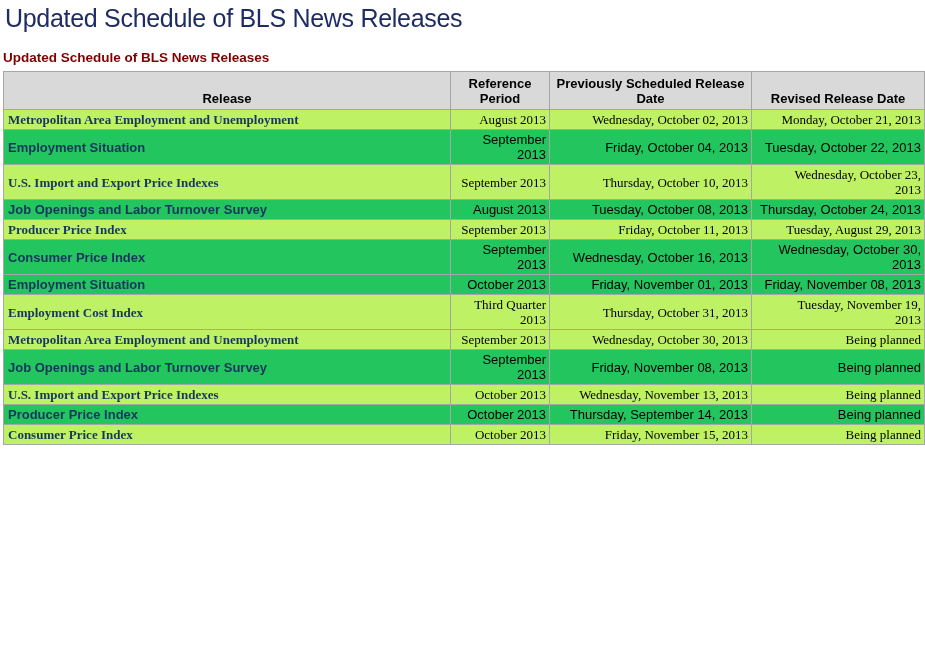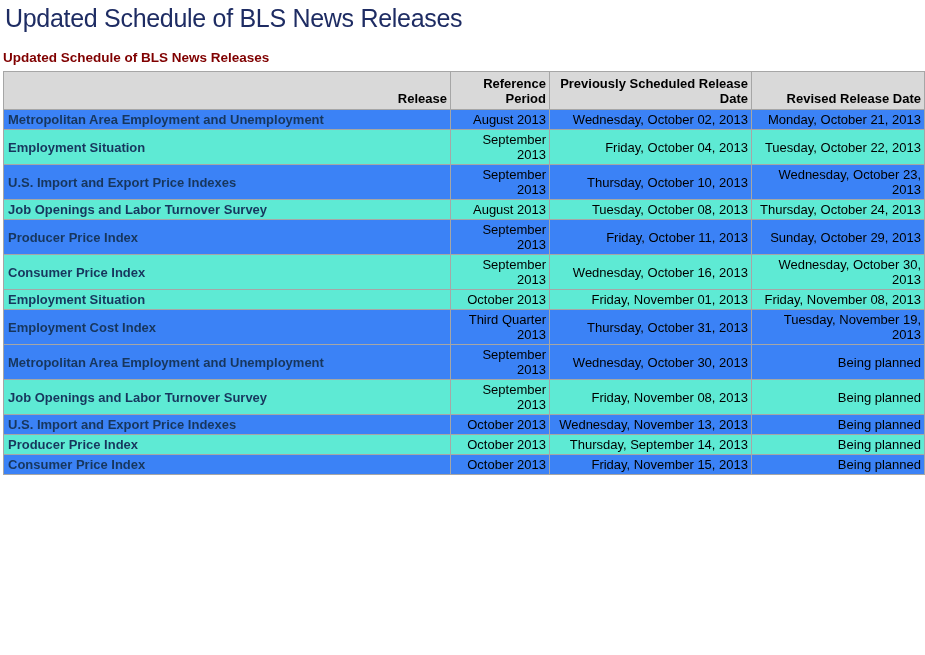--- a/index.html
+++ b/index.html
@@ -40,38 +40,38 @@
   table.schedule th, table.schedule td {
     border: 1px solid #a6a6a6;
     padding: 2px 3px;
     white-space: pre-line;
     overflow: hidden;
   }
   table.schedule th {
     background: #d9d9d9;
     color: #000000;
     font-weight: bold;
-    text-align: right;
+    text-align: center;
     vertical-align: bottom;
     padding-top: 4px;
     padding-bottom: 3px;
   }
   table.schedule td {
     vertical-align: middle;
     color: #000000;
     text-align: right;
   }
   table.schedule td.release {
     text-align: left;
     font-weight: bold;
     color: #17365d;
     padding-left: 4px;
   }
-  tr.row-plain { background: #3b82f6; }
-  tr.row-blue  { background: #5eead4; }
+  tr.row-plain { background: #bef264; font-family: Liberation Serif, serif; }
+  tr.row-blue  { background: #22c55e; }
 </style>
 </head>
 <body>
 
 <div class="page">
 
   <h1 class="page-title">Updated Schedule of BLS News Releases</h1>
 
   <div class="section-heading">Updated Schedule of BLS News Releases</div>
 
@@ -115,21 +115,21 @@
         <tr class="row-blue">
           <td class="release">Job Openings and Labor Turnover Survey</td>
           <td>August 2013</td>
           <td>Tuesday, October 08, 2013</td>
           <td>Thursday, October 24, 2013</td>
         </tr>
         <tr class="row-plain">
           <td class="release">Producer Price Index</td>
           <td>September 2013</td>
           <td>Friday, October 11, 2013</td>
-          <td>Sunday, October 29, 2013</td>
+          <td>Tuesday, August 29, 2013</td>
         </tr>
         <tr class="row-blue">
           <td class="release">Consumer Price Index</td>
           <td>September 2013</td>
           <td>Wednesday, October 16, 2013</td>
           <td>Wednesday, October 30,
 2013</td>
         </tr>
         <tr class="row-blue">
           <td class="release">Employment Situation</td>

